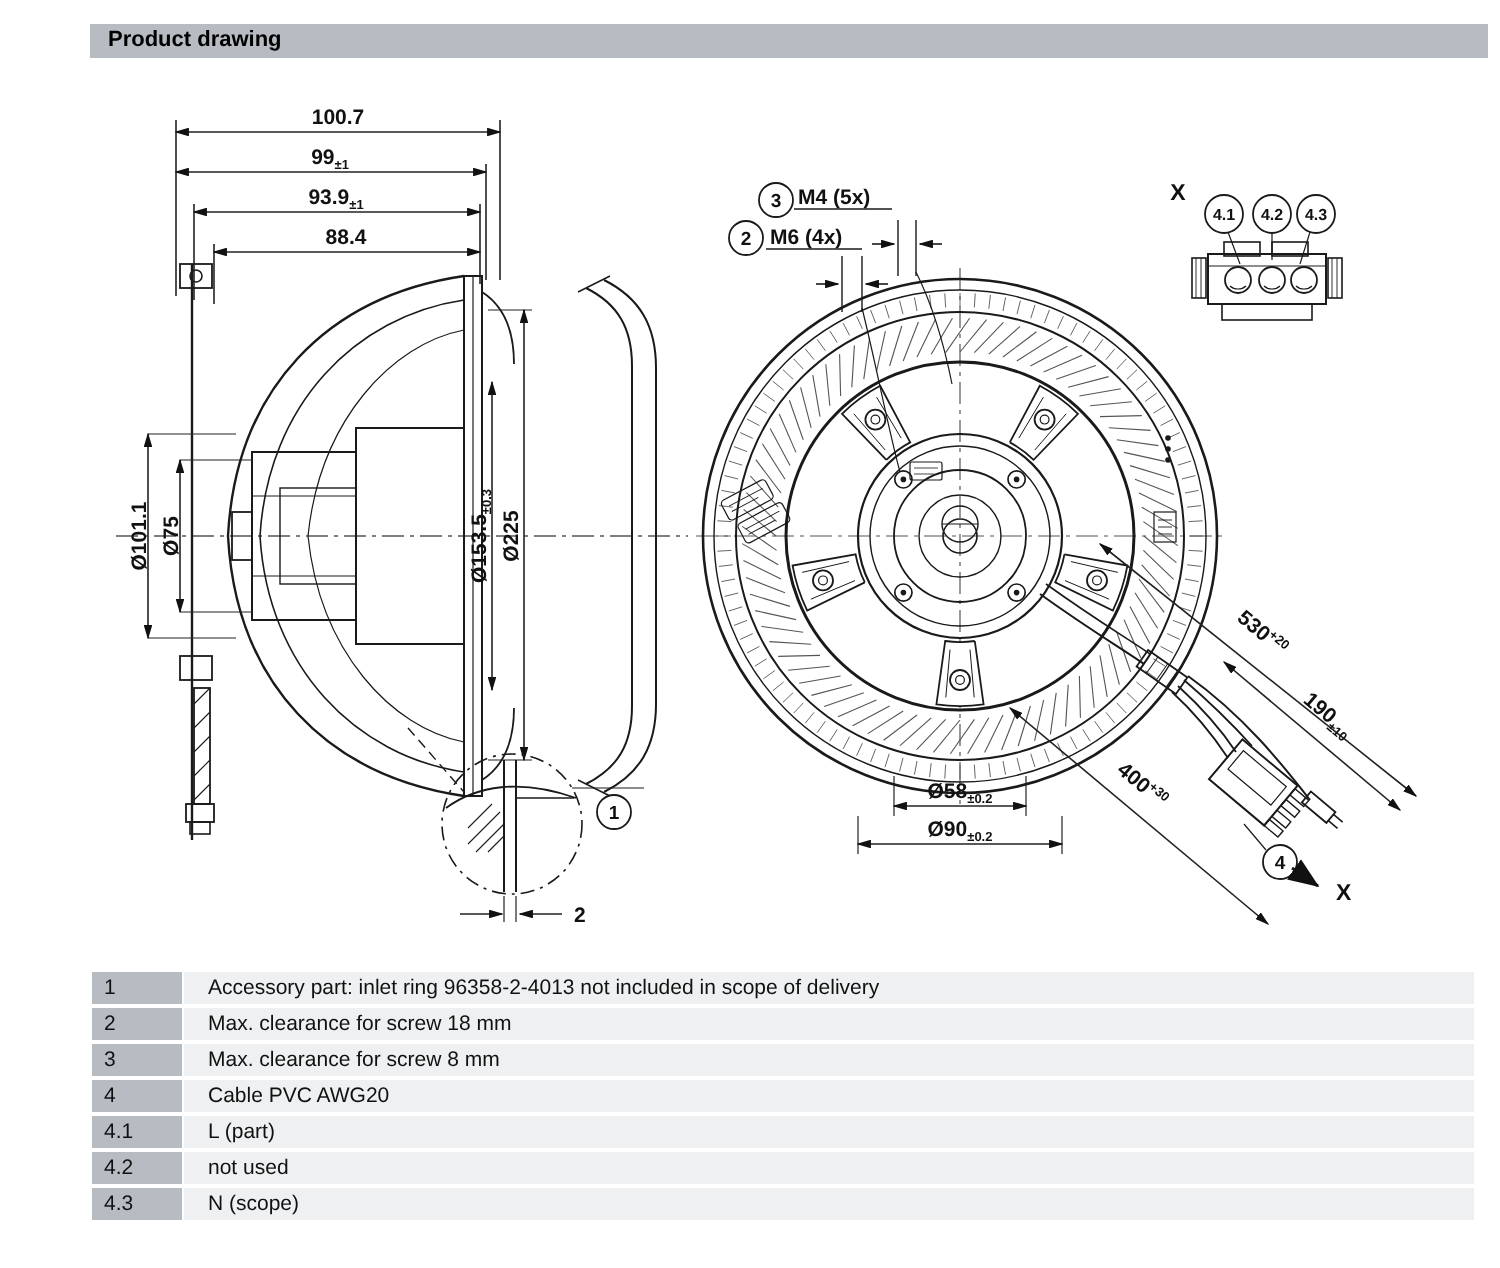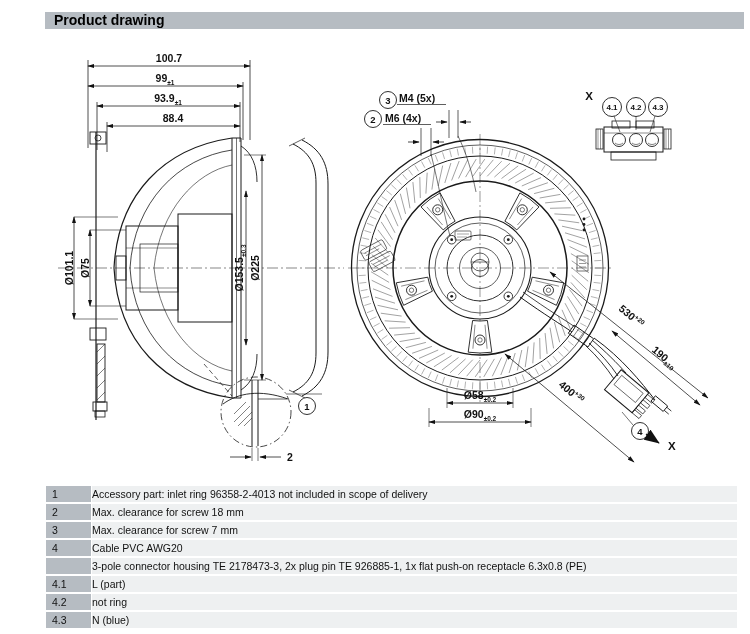--- a/index.html
+++ b/index.html
@@ -1,30 +1,30 @@
 <!DOCTYPE html>
 <html><head>
 <meta charset="utf-8">
 <style>
   html,body{margin:0;padding:0;background:#fff;}
   .page{position:relative;width:750px;height:634px;background:#ffffff;overflow:hidden;
         font-family:"Liberation Sans",sans-serif;color:#111;}
   .hdr{position:absolute;left:45px;top:12px;width:699px;height:17px;background:#b6bcc2;
-       font-size:14px;font-weight:bold;line-height:17px;padding-left:9px;box-sizing:border-box;color:#000;}
+       font-size:11px;font-weight:bold;line-height:17px;padding-left:9px;box-sizing:border-box;color:#000;}
   svg.drawing{position:absolute;left:0;top:35px;}
   svg.drawing text{font-family:"Liberation Sans",sans-serif;fill:#111;}
   .dimtxt{font-size:10.5px;font-weight:600;}
   .toltxt{font-size:6.5px;font-weight:600;}
   .bub{font-size:9.5px;font-weight:600;}
   .bubsm{font-size:8px;font-weight:600;}
   .xref{font-size:11.5px;font-weight:600;}
   .tbl{position:absolute;left:46px;top:486px;width:691px;}
   .t-row{display:flex;height:16px;margin-bottom:2px;}
   .t-no{width:45px;background:#b6bcc2;font-size:10.5px;line-height:16px;padding-left:6px;box-sizing:border-box;}
-  .t-desc{flex:1;background:#eef0f1;margin-left:1px;font-size:10.5px;line-height:16px;}
+  .t-desc{flex:1;background:#eef0f1;margin-left:1px;font-size:10.5px;line-height:16px;padding-left:12px;}
 </style>
 </head>
 <body>
 
 <div class="page">
   <div class="hdr">Product drawing</div>
 
   <svg class="drawing" width="750" height="450" viewBox="0 35 750 450">
     <defs>
       <marker id="ae" viewBox="0 0 10 6" refX="9" refY="3" markerWidth="9" markerHeight="5.4" orient="auto">
@@ -482,36 +482,32 @@
     <div class="t-row">
         <div class="t-no">1</div>
         <div class="t-desc">Accessory part: inlet ring 96358-2-4013 not included in scope of delivery</div>
       </div>
     <div class="t-row">
         <div class="t-no">2</div>
         <div class="t-desc">Max. clearance for screw 18 mm</div>
       </div>
     <div class="t-row">
         <div class="t-no">3</div>
-        <div class="t-desc">Max. clearance for screw 7 mm</div>
+        <div class="t-desc">Max. clearance for screw 8 mm</div>
       </div>
     <div class="t-row">
         <div class="t-no">4</div>
         <div class="t-desc">Cable PVC AWG20</div>
       </div>
     <div class="t-row">
-        <div class="t-no"></div>
-        <div class="t-desc">3-pole connector housing TE 2178473-3, 2x plug pin TE 926885-1, 1x flat push-on receptacle 6.3x0.8 (PE)</div>
-      </div>
-    <div class="t-row">
         <div class="t-no">4.1</div>
         <div class="t-desc">L (part)</div>
       </div>
     <div class="t-row">
         <div class="t-no">4.2</div>
-        <div class="t-desc">not ring</div>
+        <div class="t-desc">not used</div>
       </div>
     <div class="t-row">
         <div class="t-no">4.3</div>
-        <div class="t-desc">N (blue)</div>
+        <div class="t-desc">N (scope)</div>
       </div>
   </div>
 </div>
 
 </body></html>

